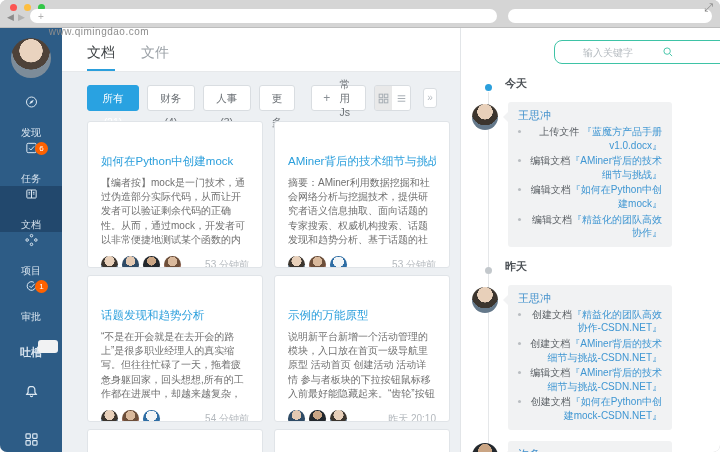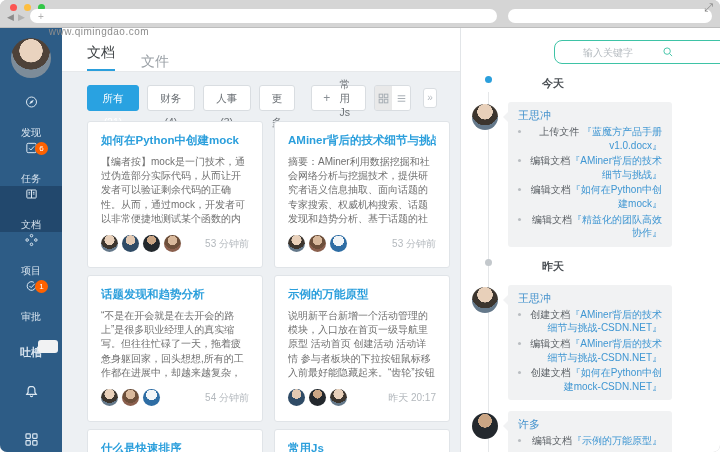--- a/index.html
+++ b/index.html
@@ -40,21 +40,21 @@
   .tucao { margin-top:8px; height:40px; }
   .tucao .nav-label { font-size:11px; font-weight:bold; position:relative; }
   .tucao svg.bubble { position:absolute; width:12px; height:11px; top:8px; left:38px; }
   .icon-only { height:26px; margin-top:6px; }
   .icon-only.grid-it { margin-top:22px; }
 
   
   .main { flex:1; min-width:0; display:flex; flex-direction:column; background:#edf0f3; }
   .main-header { height:44px; background:#fff; border-bottom:1px solid #e7e9eb; display:flex;
     align-items:flex-end; padding:0 0 0 25px; gap:26px; }
-  .tab { font-size:14px; cursor:pointer; color:#9aa0a6; }
+  .tab { font-size:14px; padding-bottom:9px; cursor:pointer; color:#9aa0a6; }
   .tab.active { color:#3c4043; border-bottom:2px solid #2b9fdc; padding-bottom:7px; }
   .main-body { flex:1; overflow:hidden; }
   .filter-row { margin:13px 23px 0 25px; display:flex; align-items:center; gap:8px; }
   .fbtn { height:26px; padding:0 10px; font-size:10.5px; line-height:24px; border:1px solid #d9dde1;
     border-radius:3px; background:#fff; color:#6b7075; cursor:pointer; }
   .fbtn.active { background:#29a2e1; border-color:#29a2e1; color:#fff; }
   .spacer { flex:1; }
   .newdoc { height:26px; padding:0 11px; font-size:10.5px; border:1px solid #d9dde1; border-radius:3px;
     background:#fff; color:#6b7075; display:flex; align-items:center; gap:5px; cursor:pointer; }
   .newdoc .plus { font-size:12px; color:#8a9096; }
@@ -62,21 +62,21 @@
   .vbtn { width:25px; display:flex; align-items:center; justify-content:center; background:#fff; cursor:pointer; }
   .vbtn.active { background:#e9e9e9; }
   .vbtn svg { width:13px; height:13px; stroke:#a6adb3; fill:none; stroke-width:1.8; }
   .morebtn { width:19px; height:20px; border:1px solid #d9dde1; border-radius:3px; background:#fff;
     color:#b4bac0; font-size:10px; line-height:18px; text-align:center; margin-left:4px; cursor:pointer; }
 
   
   .cards { margin:10px 10px 0 25px; display:grid; grid-template-columns:176px 176px; gap:7px 11px; }
   .card { width:176px; height:147px; background:#fff; border:1px solid #e0e4e8; border-radius:3px;
     padding:11px 13px 9px 13px; overflow:hidden; }
-  .card-title { font-size:11.5px; font-weight:700; color:#2b9fdc; margin-bottom:7px; cursor:pointer; white-space:nowrap; overflow:hidden; }
+  .card-title { font-size:11.5px; font-weight:400; color:#2b9fdc; margin-bottom:7px; cursor:pointer; white-space:nowrap; overflow:hidden;margin-top:21px; }
   .card-body { font-size:10px; color:#707070; line-height:14.2px; height:71px; overflow:hidden; }
   .card-foot { margin-top:9px; display:flex; align-items:center; }
   .cav { width:17px; height:17px; border-radius:50%; margin-right:4px; }
   .card-time { margin-left:auto; font-size:10px; color:#b3b8bd; }
   .ph-a { background:radial-gradient(circle at 50% 30%, #e8d0ba 0 34%, #3c352e 35% 60%, #64788a 61% 100%); }
   .ph-b { background:radial-gradient(circle at 50% 30%, #e3c9b2 0 32%, #2f4b66 33% 100%); }
   .ph-c { background:radial-gradient(circle at 50% 30%, #caa584 0 30%, #23282d 31% 100%); }
   .ph-d { background:radial-gradient(circle at 50% 32%, #d9b99c 0 33%, #6d4f3a 34% 58%, #8a5f4d 59% 100%); }
   .ph-e { background:radial-gradient(circle at 50% 35%, #f2f5f7 0 38%, #2e6da4 39% 100%); }
 
@@ -86,21 +86,21 @@
   .search-wrap { position:relative; width:175px; }
   .search-wrap input { width:100%; height:24px; border:1px solid #3ec3a6; border-radius:8px;
     padding:0 28px 0 28px; font-size:10px; color:#777; outline:none; font-family:inherit;margin-left:45px; }
   .search-wrap input::placeholder { color:#b6bcc1; }
   .search-wrap svg { position:absolute; right:8px; top:5px; width:14px; height:14px; stroke:#3ec3a6; fill:none; stroke-width:1.6; }
   .fs-btn { width:16px; height:16px; cursor:pointer; }
   .fs-btn svg { width:16px; height:16px; stroke:#9aa2a9; fill:none; stroke-width:1.6; }
 
   .timeline { position:relative; margin-top:2px; }
   .timeline::before { content:""; position:absolute; left:27px; top:16px; bottom:-20px; width:1px; background:#e5e7e9; }
-  .date-row { position:relative; display:flex; align-items:flex-start; margin-top:12px;gap:37px; }
+  .date-row { position:relative; display:flex; align-items:flex-end; margin-top:12px; }
   .dot { width:7px; height:7px; border-radius:50%; background:#c3c8cc; margin-left:24px; z-index:1; }
   .dot.today { background:#2b9fdc; }
   .date-label { margin-left:13px; font-size:11px; font-weight:bold; color:#4a4f54; }
   .entry { position:relative; margin-top:11px; padding-left:47px; padding-right:13px; }
   .entry .eav { position:absolute; left:11px; top:2px; width:26px; height:26px; border-radius:50%; z-index:1; }
   .bubble { position:relative; background:#f1f2f3; border-radius:3px; padding:6px 10px 7px 10px; width:164px; }
   .bubble::before { content:""; position:absolute; left:-5px; top:10px; border-top:5px solid transparent;
     border-bottom:5px solid transparent; border-right:5px solid #f1f2f3; }
   .ename { font-size:11px; color:#4090cc; line-height:15px; cursor:pointer; }
   .eitem { position:relative; font-size:10px; line-height:13.6px; color:#5a5f64; padding-left:9px; margin-top:2px;text-align:right; }
@@ -267,21 +267,21 @@
               <span class="card-time">54 分钟前</span>
             </div>
           </div>
           <div class="card">
             <div class="card-title">示例的万能原型</div>
             <div class="card-body">说明新平台新增一个活动管理的模块，入口放在首页一级导航里 原型 活动首页 创建活动 活动详情 参与者板块的下拉按钮鼠标移入前最好能隐藏起来。“齿轮”按钮点开有“删除”和“编</div>
             <div class="card-foot">
               <span class="cav ph-b"></span>
                 <span class="cav ph-c"></span>
                 <span class="cav ph-a"></span>
-              <span class="card-time">昨天 20:17</span>
+              <span class="card-time">昨天 20:10</span>
             </div>
           </div>
           <div class="card">
             <div class="card-title">什么是快速排序</div>
 
           </div>
           <div class="card">
             <div class="card-title">常用Js</div>
 
           </div>
@@ -327,20 +327,21 @@
 
         <div class="date-row">
           <span class="dot"></span>
           <span class="date-label">昨天</span>
         </div>
 
         <div class="entry">
           <span class="eav ph-a"></span>
           <div class="bubble">
             <div class="ename">王思冲</div>
+            <div class="eitem"><span>创建文档</span><span class="doc">『精益化的团队高效协作-CSDN.NET』</span></div>
             <div class="eitem"><span>创建文档</span><span class="doc">『AMiner背后的技术细节与挑战-CSDN.NET』</span></div>
             <div class="eitem"><span>编辑文档</span><span class="doc">『AMiner背后的技术细节与挑战-CSDN.NET』</span></div>
             <div class="eitem"><span>创建文档</span><span class="doc">『如何在Python中创建mock-CSDN.NET』</span></div>
           </div>
         </div>
 
         <div class="entry">
           <span class="eav ph-c"></span>
           <div class="bubble">
             <div class="ename">许多</div>

